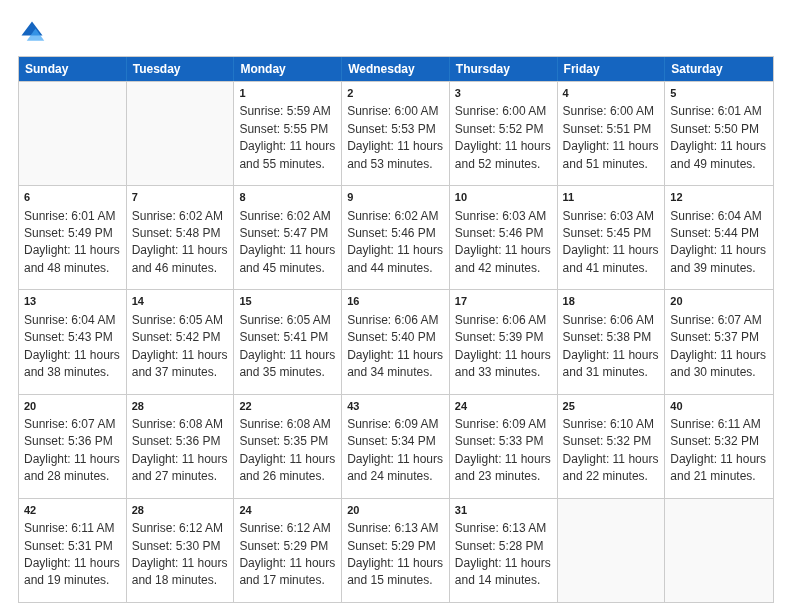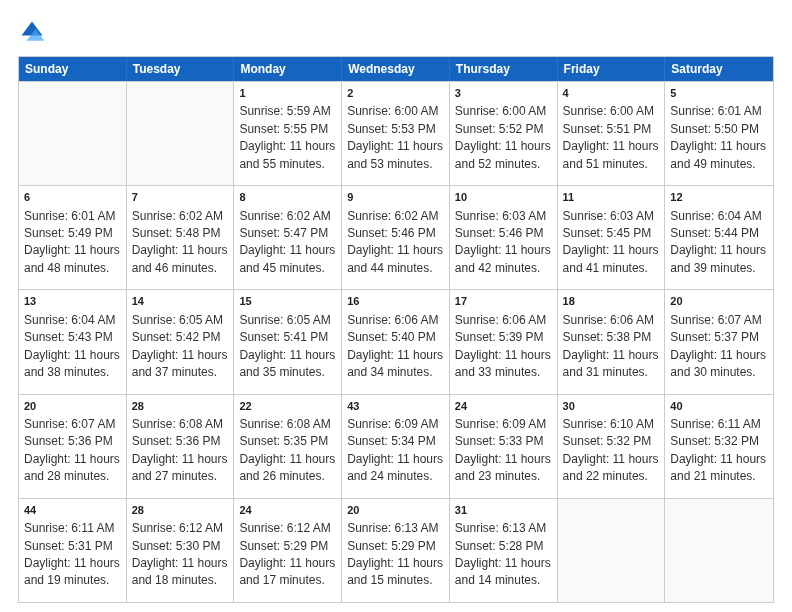--- a/index.html
+++ b/index.html
@@ -284,35 +284,35 @@
 Sunset: 5:34 PM
 Daylight: 11 hours and 24 minutes.</div>
           </div>
           <div class="cal-cell">
             <span class="day-num">24</span>
             <div class="cell-detail" style="white-space: pre-line;">Sunrise: 6:09 AM
 Sunset: 5:33 PM
 Daylight: 11 hours and 23 minutes.</div>
           </div>
           <div class="cal-cell">
-            <span class="day-num">30</span>
+            <span class="day-num">25</span>
             <div class="cell-detail" style="white-space: pre-line;">Sunrise: 6:10 AM
 Sunset: 5:32 PM
 Daylight: 11 hours and 22 minutes.</div>
           </div>
           <div class="cal-cell">
             <span class="day-num">40</span>
             <div class="cell-detail" style="white-space: pre-line;">Sunrise: 6:11 AM
 Sunset: 5:32 PM
 Daylight: 11 hours and 21 minutes.</div>
           </div>
         </div>
         <div class="cal-row">
           <div class="cal-cell">
-            <span class="day-num">44</span>
+            <span class="day-num">42</span>
             <div class="cell-detail" style="white-space: pre-line;">Sunrise: 6:11 AM
 Sunset: 5:31 PM
 Daylight: 11 hours and 19 minutes.</div>
           </div>
           <div class="cal-cell">
             <span class="day-num">28</span>
             <div class="cell-detail" style="white-space: pre-line;">Sunrise: 6:12 AM
 Sunset: 5:30 PM
 Daylight: 11 hours and 18 minutes.</div>
           </div>

